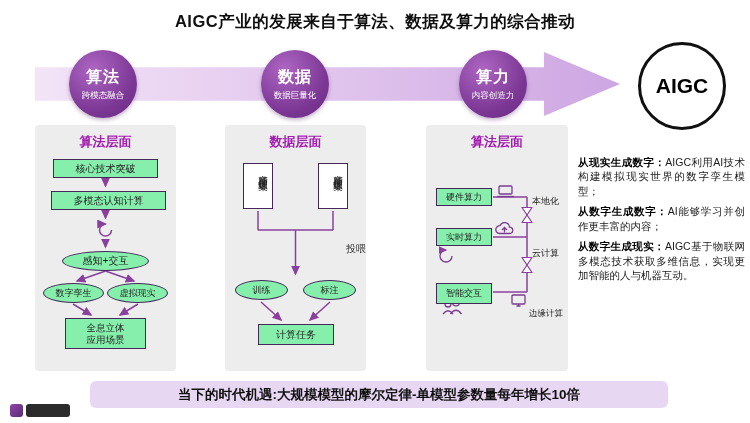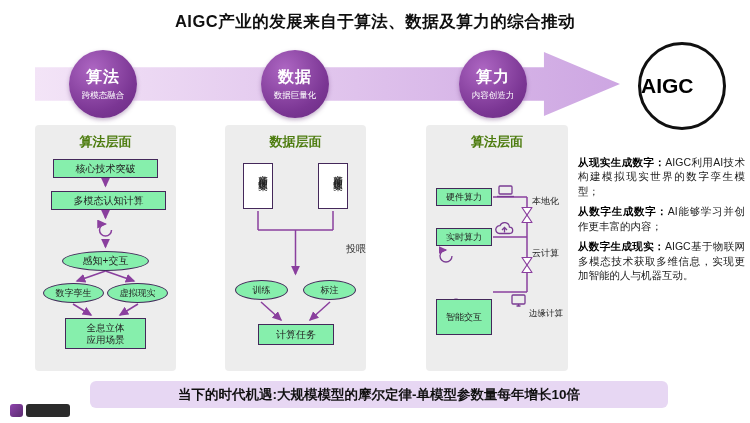--- a/index.html
+++ b/index.html
@@ -13,26 +13,26 @@
       clip-path:polygon(0 24%,87% 24%,87% 0,100% 50%,87% 100%,87% 76%,0 76%);}
   .stage-circle{position:absolute;top:50px;width:68px;height:68px;border-radius:50%;
       background:radial-gradient(circle at 35% 28%,#ad66c2,#7b3694 65%,#682a80);
       color:#fff;display:flex;flex-direction:column;align-items:center;justify-content:center;
       box-shadow:0 2px 4px rgba(90,40,110,.35);}
   .c1{left:69px}.c2{left:261px}.c3{left:459px}
   .stage-label{font-size:16px;font-weight:bold;letter-spacing:1px;}
   .stage-sub{font-size:8.5px;margin-top:2px;}
   .aigc-circle{position:absolute;left:638px;top:42px;width:82px;height:82px;
       border:3px solid #101010;border-radius:50%;background:#fff;display:flex;
-      align-items:center;justify-content:flex-start;font-size:21px;font-weight:bold;color:#000;}
+      align-items:center;justify-content:center;font-size:21px;font-weight:bold;color:#000;}
   
   .panel{position:absolute;top:125px;width:141px;height:246px;background:#ededed;border-radius:4px;}
   .p1{left:35px}.p2{left:225px}.p3{left:426px;width:142px}
   .panel-header{position:absolute;top:8px;left:0;right:0;text-align:center;
-      font-size:13px;font-weight:bold;color:#4d7c0f;}
+      font-size:13px;font-weight:bold;color:#a21caf;}
   .connectors{position:absolute;left:0;top:0;}
   .pbox{position:absolute;background:#86efac;border:1px solid #44285a;display:flex;
       align-items:center;justify-content:center;font-size:10px;color:#222;box-sizing:border-box;}
   .oval{border-radius:50%;}
   .f9{font-size:9px;}
   .col{flex-direction:column;line-height:1.25;font-size:9.5px;}
   .tbox{position:absolute;background:#fff;border:1px solid #44285a;box-sizing:border-box;
       writing-mode:vertical-rl;text-orientation:upright;font-size:9.5px;letter-spacing:1.5px;
       line-height:13px;padding:3px 2px;color:#222;}
   .flabel{position:absolute;font-size:10px;color:#333;margin-left:44px;}
@@ -167,21 +167,21 @@
           <path d="M24.5 189 q5.5 -7.5 11 0"></path>
         </g>
         <g>
           <rect x="86" y="170" width="13" height="9" rx="1"></rect>
           <path d="M90.5 181 h4 M92.5 179 v2"></path>
         </g>
       </g>
     </svg>
     <div class="pbox f9" style="left:10px;top:63px;width:56px;height:18px">硬件算力</div>
     <div class="pbox f9" style="left:10px;top:103px;width:56px;height:18px">实时算力</div>
-    <div class="pbox f9" style="left:10px;top:174px;width:56px;height:36px">智能交互</div>
+    <div class="pbox f9" style="left:10px;top:158px;width:56px;height:21px">智能交互</div>
     <div class="small-label" style="left:106px;top:70px">本地化</div>
     <div class="small-label" style="left:106px;top:122px">云计算</div>
     <div class="small-label" style="left:103px;top:183px;font-size:8.5px">边缘计算</div>
   </div>
 
   <div class="insights">
     <p><b>从现实生成数字：</b><span>AIGC利用AI技术构建模拟现实世界的数字孪生模型；</span></p>
     <p><b>从数字生成数字：</b><span>AI能够学习并创作更丰富的内容；</span></p>
     <p><b>从数字生成现实：</b><span>AIGC基于物联网多模态技术获取多维信息，实现更加智能的人与机器互动。</span></p>
   </div>

